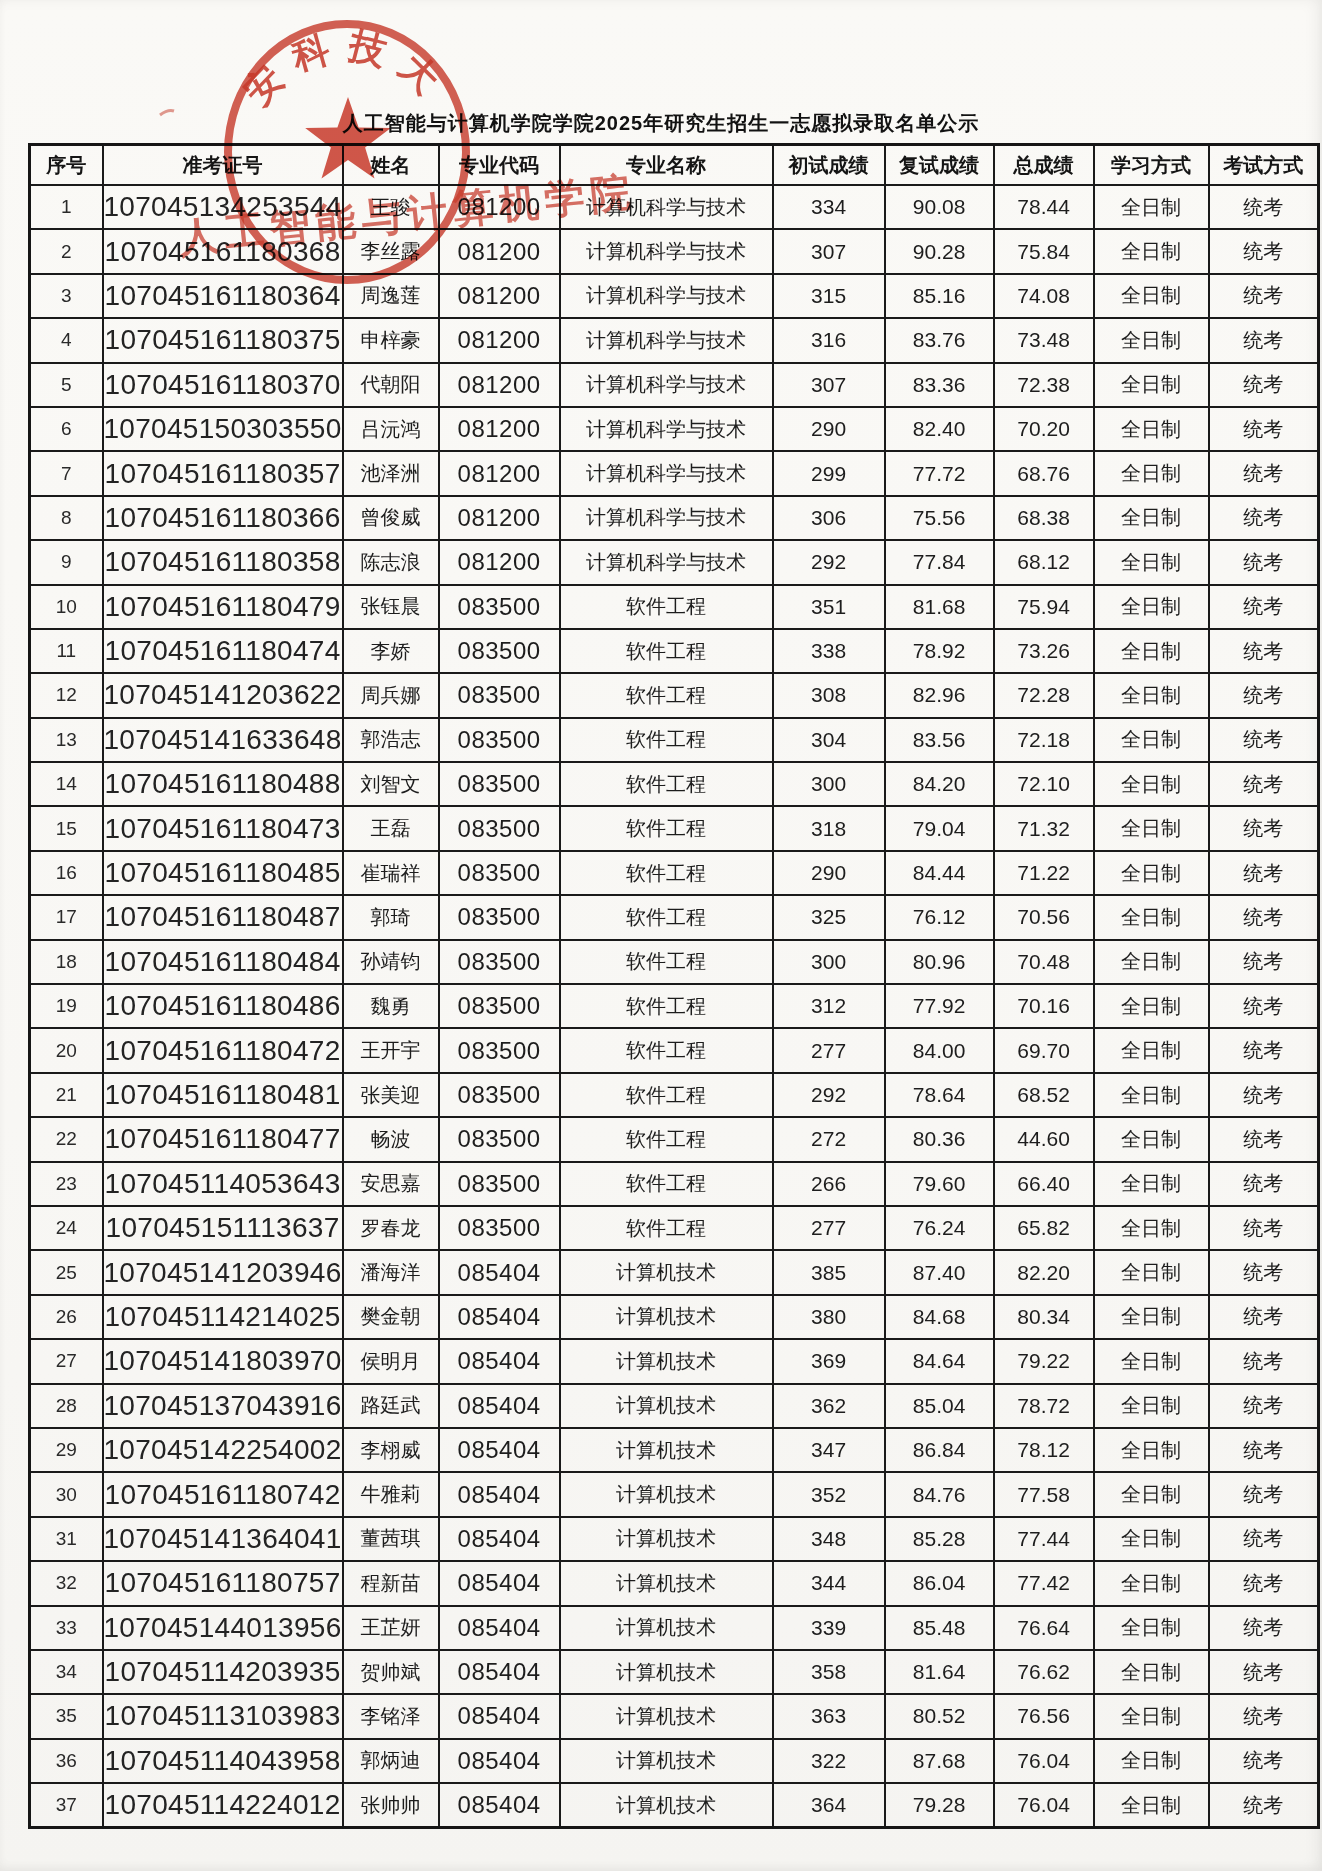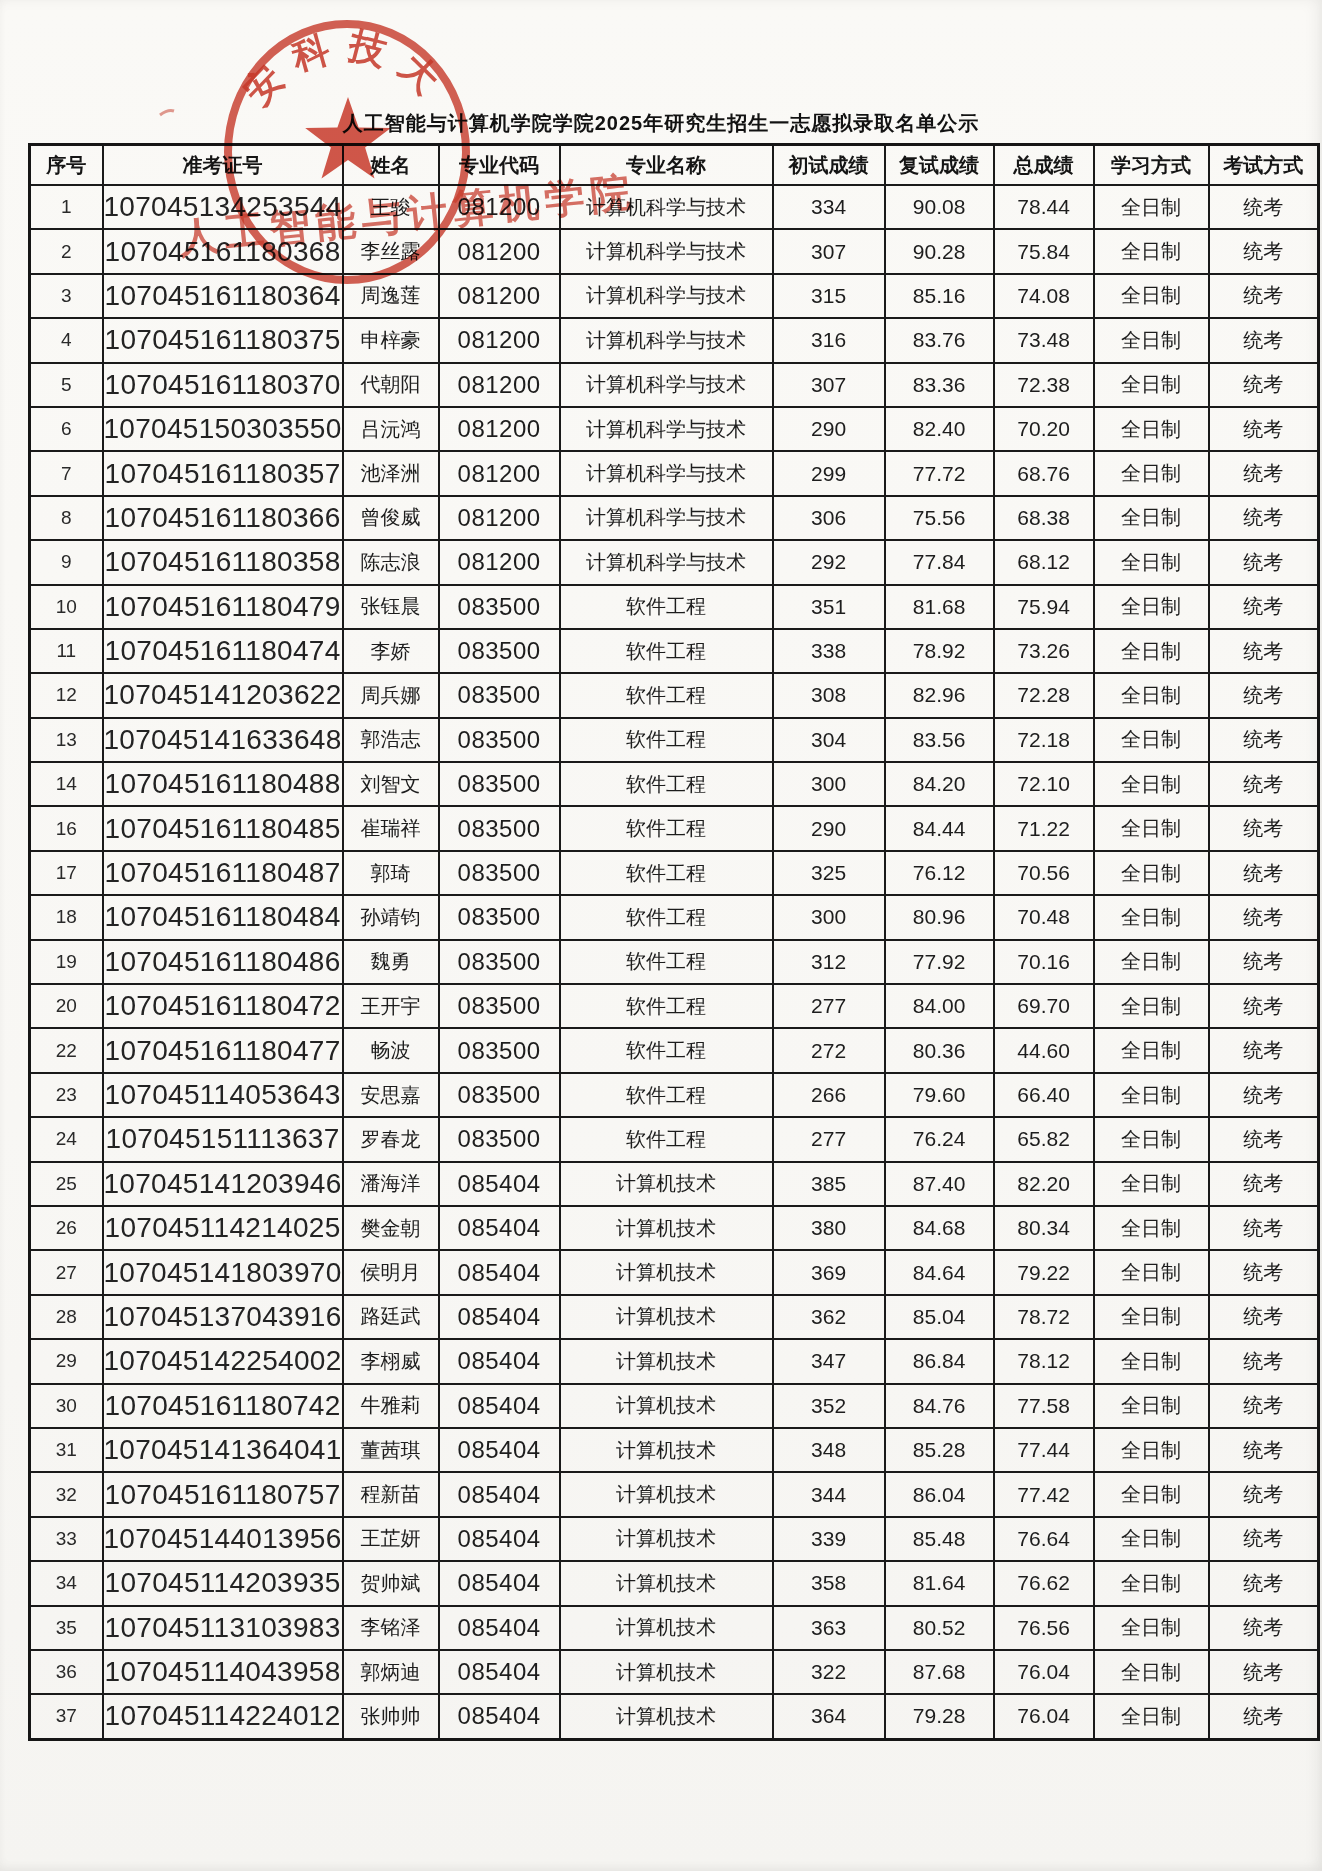--- a/index.html
+++ b/index.html
@@ -249,20 +249,32 @@
           <td class="c2">刘智文</td>
           <td class="c3">083500</td>
           <td class="c4">软件工程</td>
           <td class="c5">300</td>
           <td class="c6">84.20</td>
           <td class="c7">72.10</td>
           <td class="c8">全日制</td>
           <td class="c9">统考</td>
         </tr>
         <tr>
+          <td class="c0">15</td>
+          <td class="c1">107045161180473</td>
+          <td class="c2">王磊</td>
+          <td class="c3">083500</td>
+          <td class="c4">软件工程</td>
+          <td class="c5">318</td>
+          <td class="c6">79.04</td>
+          <td class="c7">71.32</td>
+          <td class="c8">全日制</td>
+          <td class="c9">统考</td>
+        </tr>
+        <tr>
           <td class="c0">16</td>
           <td class="c1">107045161180485</td>
           <td class="c2">崔瑞祥</td>
           <td class="c3">083500</td>
           <td class="c4">软件工程</td>
           <td class="c5">290</td>
           <td class="c6">84.44</td>
           <td class="c7">71.22</td>
           <td class="c8">全日制</td>
           <td class="c9">统考</td>
@@ -305,20 +317,32 @@
         </tr>
         <tr>
           <td class="c0">20</td>
           <td class="c1">107045161180472</td>
           <td class="c2">王开宇</td>
           <td class="c3">083500</td>
           <td class="c4">软件工程</td>
           <td class="c5">277</td>
           <td class="c6">84.00</td>
           <td class="c7">69.70</td>
+          <td class="c8">全日制</td>
+          <td class="c9">统考</td>
+        </tr>
+        <tr>
+          <td class="c0">21</td>
+          <td class="c1">107045161180481</td>
+          <td class="c2">张美迎</td>
+          <td class="c3">083500</td>
+          <td class="c4">软件工程</td>
+          <td class="c5">292</td>
+          <td class="c6">78.64</td>
+          <td class="c7">68.52</td>
           <td class="c8">全日制</td>
           <td class="c9">统考</td>
         </tr>
         <tr>
           <td class="c0">22</td>
           <td class="c1">107045161180477</td>
           <td class="c2">畅波</td>
           <td class="c3">083500</td>
           <td class="c4">软件工程</td>
           <td class="c5">272</td>

